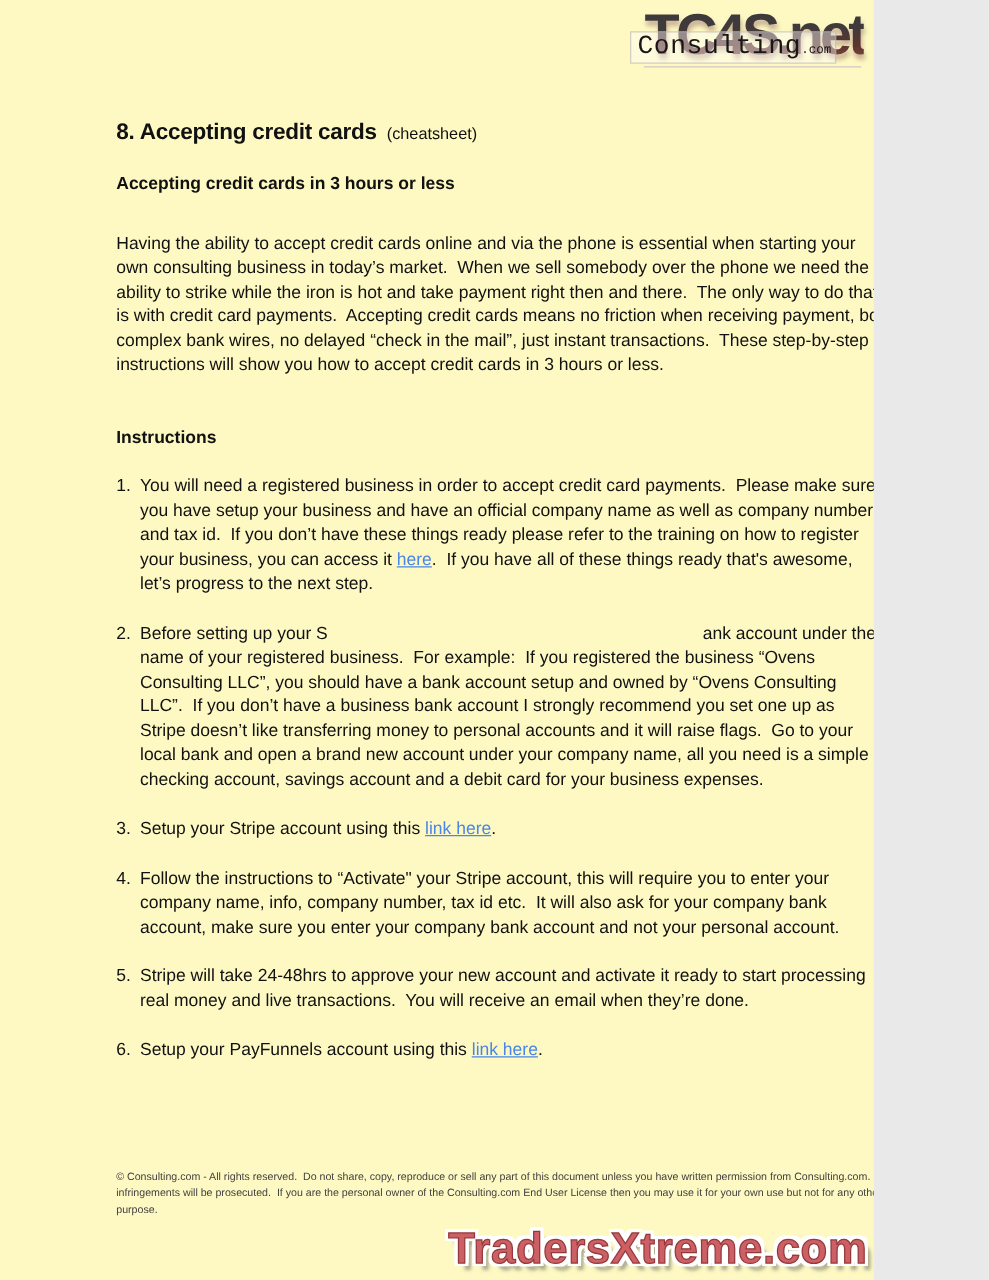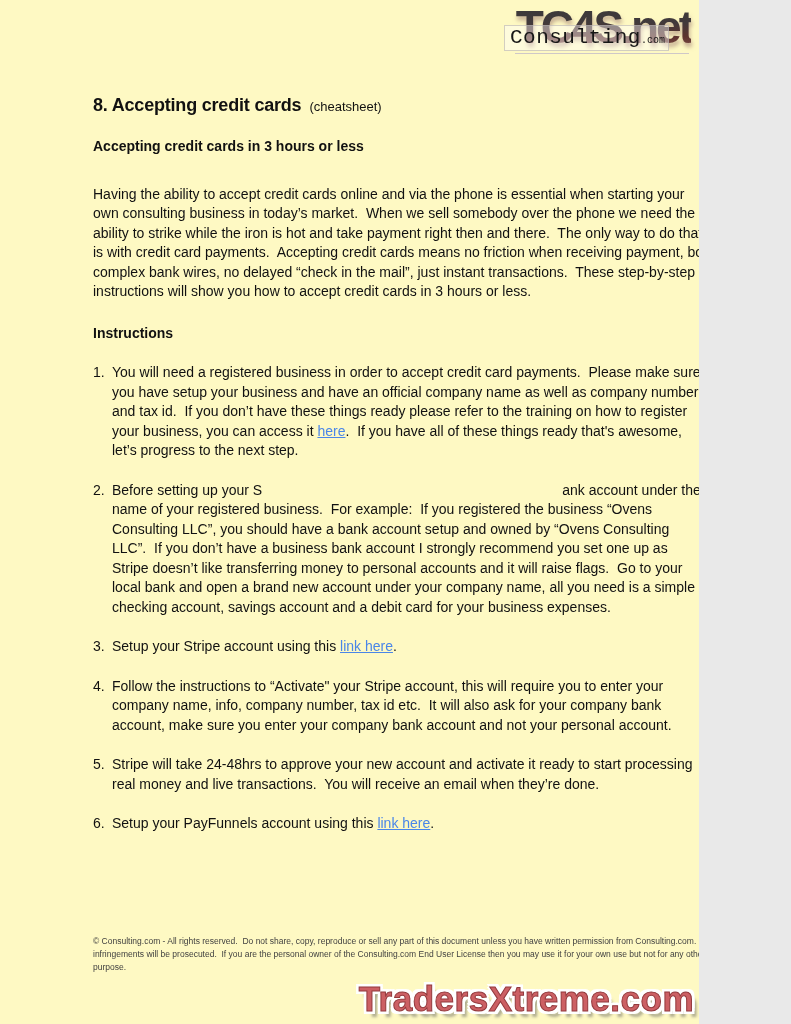--- a/index.html
+++ b/index.html
@@ -36,21 +36,21 @@
     position:absolute; top:53px; right:10px;
     width:174px; height:1px; background:#cfc8c8;
   }
 
   
   .content { position:absolute; left:93px; top:93px; width:612px; }
   .title { font-size:18px; font-weight:bold; line-height:24px; letter-spacing:-0.2px; }
   .title .note { font-size:13px; font-weight:normal; letter-spacing:0; margin-left:8px;text-align:right; }
   .section-heading { font-size:14px; font-weight:bold; line-height:19.5px; margin-top:18px; }
   .intro { font-size:14px; line-height:19.5px; margin-top:28px; }
-  .instructions-heading { font-size:14px; font-weight:bold; line-height:19.5px; margin-top:22px; }
+  .instructions-heading { font-size:14px; font-weight:bold; line-height:19.5px; margin-top:38px; }
   .list { margin-top:20px; }
   .li { position:relative; padding-left:19px; margin-bottom:20px; font-size:14px; line-height:19.5px; }
   .num { position:absolute; left:0; top:0; }
   .doc-link { color:#4a86e8; text-decoration:underline; }
   .wm-gap { display:inline-block; height:1px; }
 
   
   .footer {
     position:absolute; left:93px; top:935px; width:632px;
     font-size:8.5px; line-height:13px; color:#3f3f3f;

